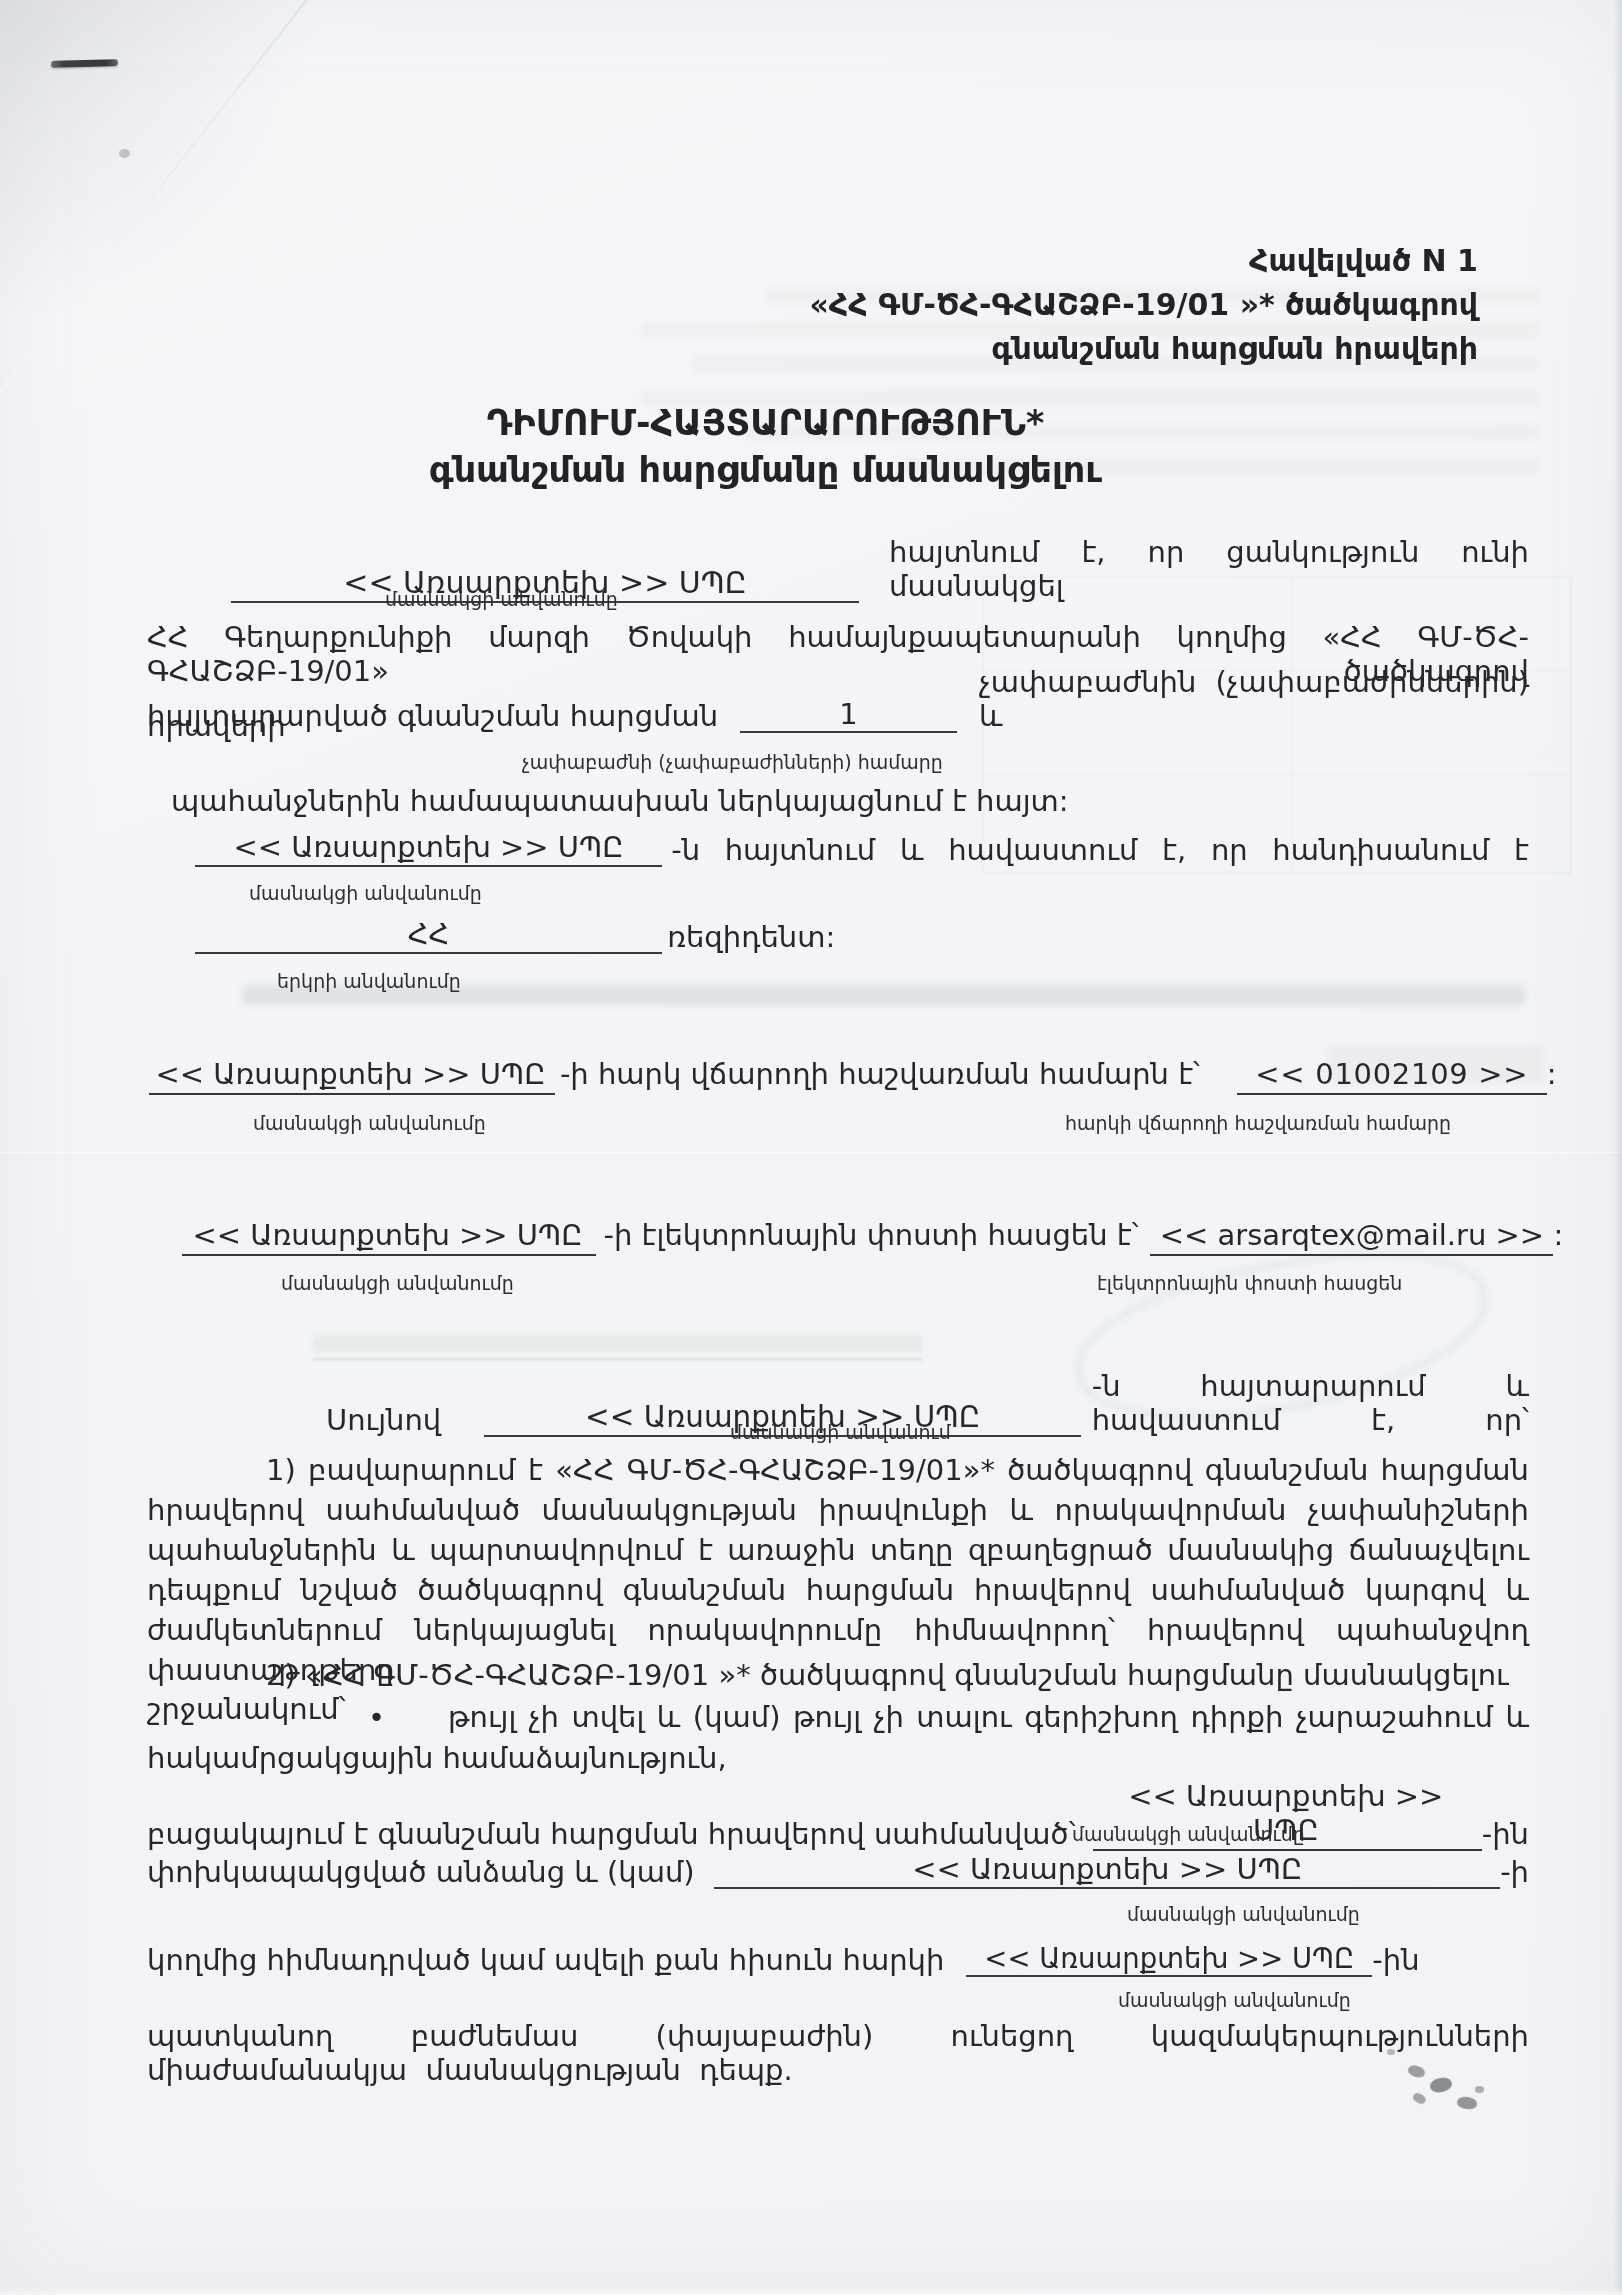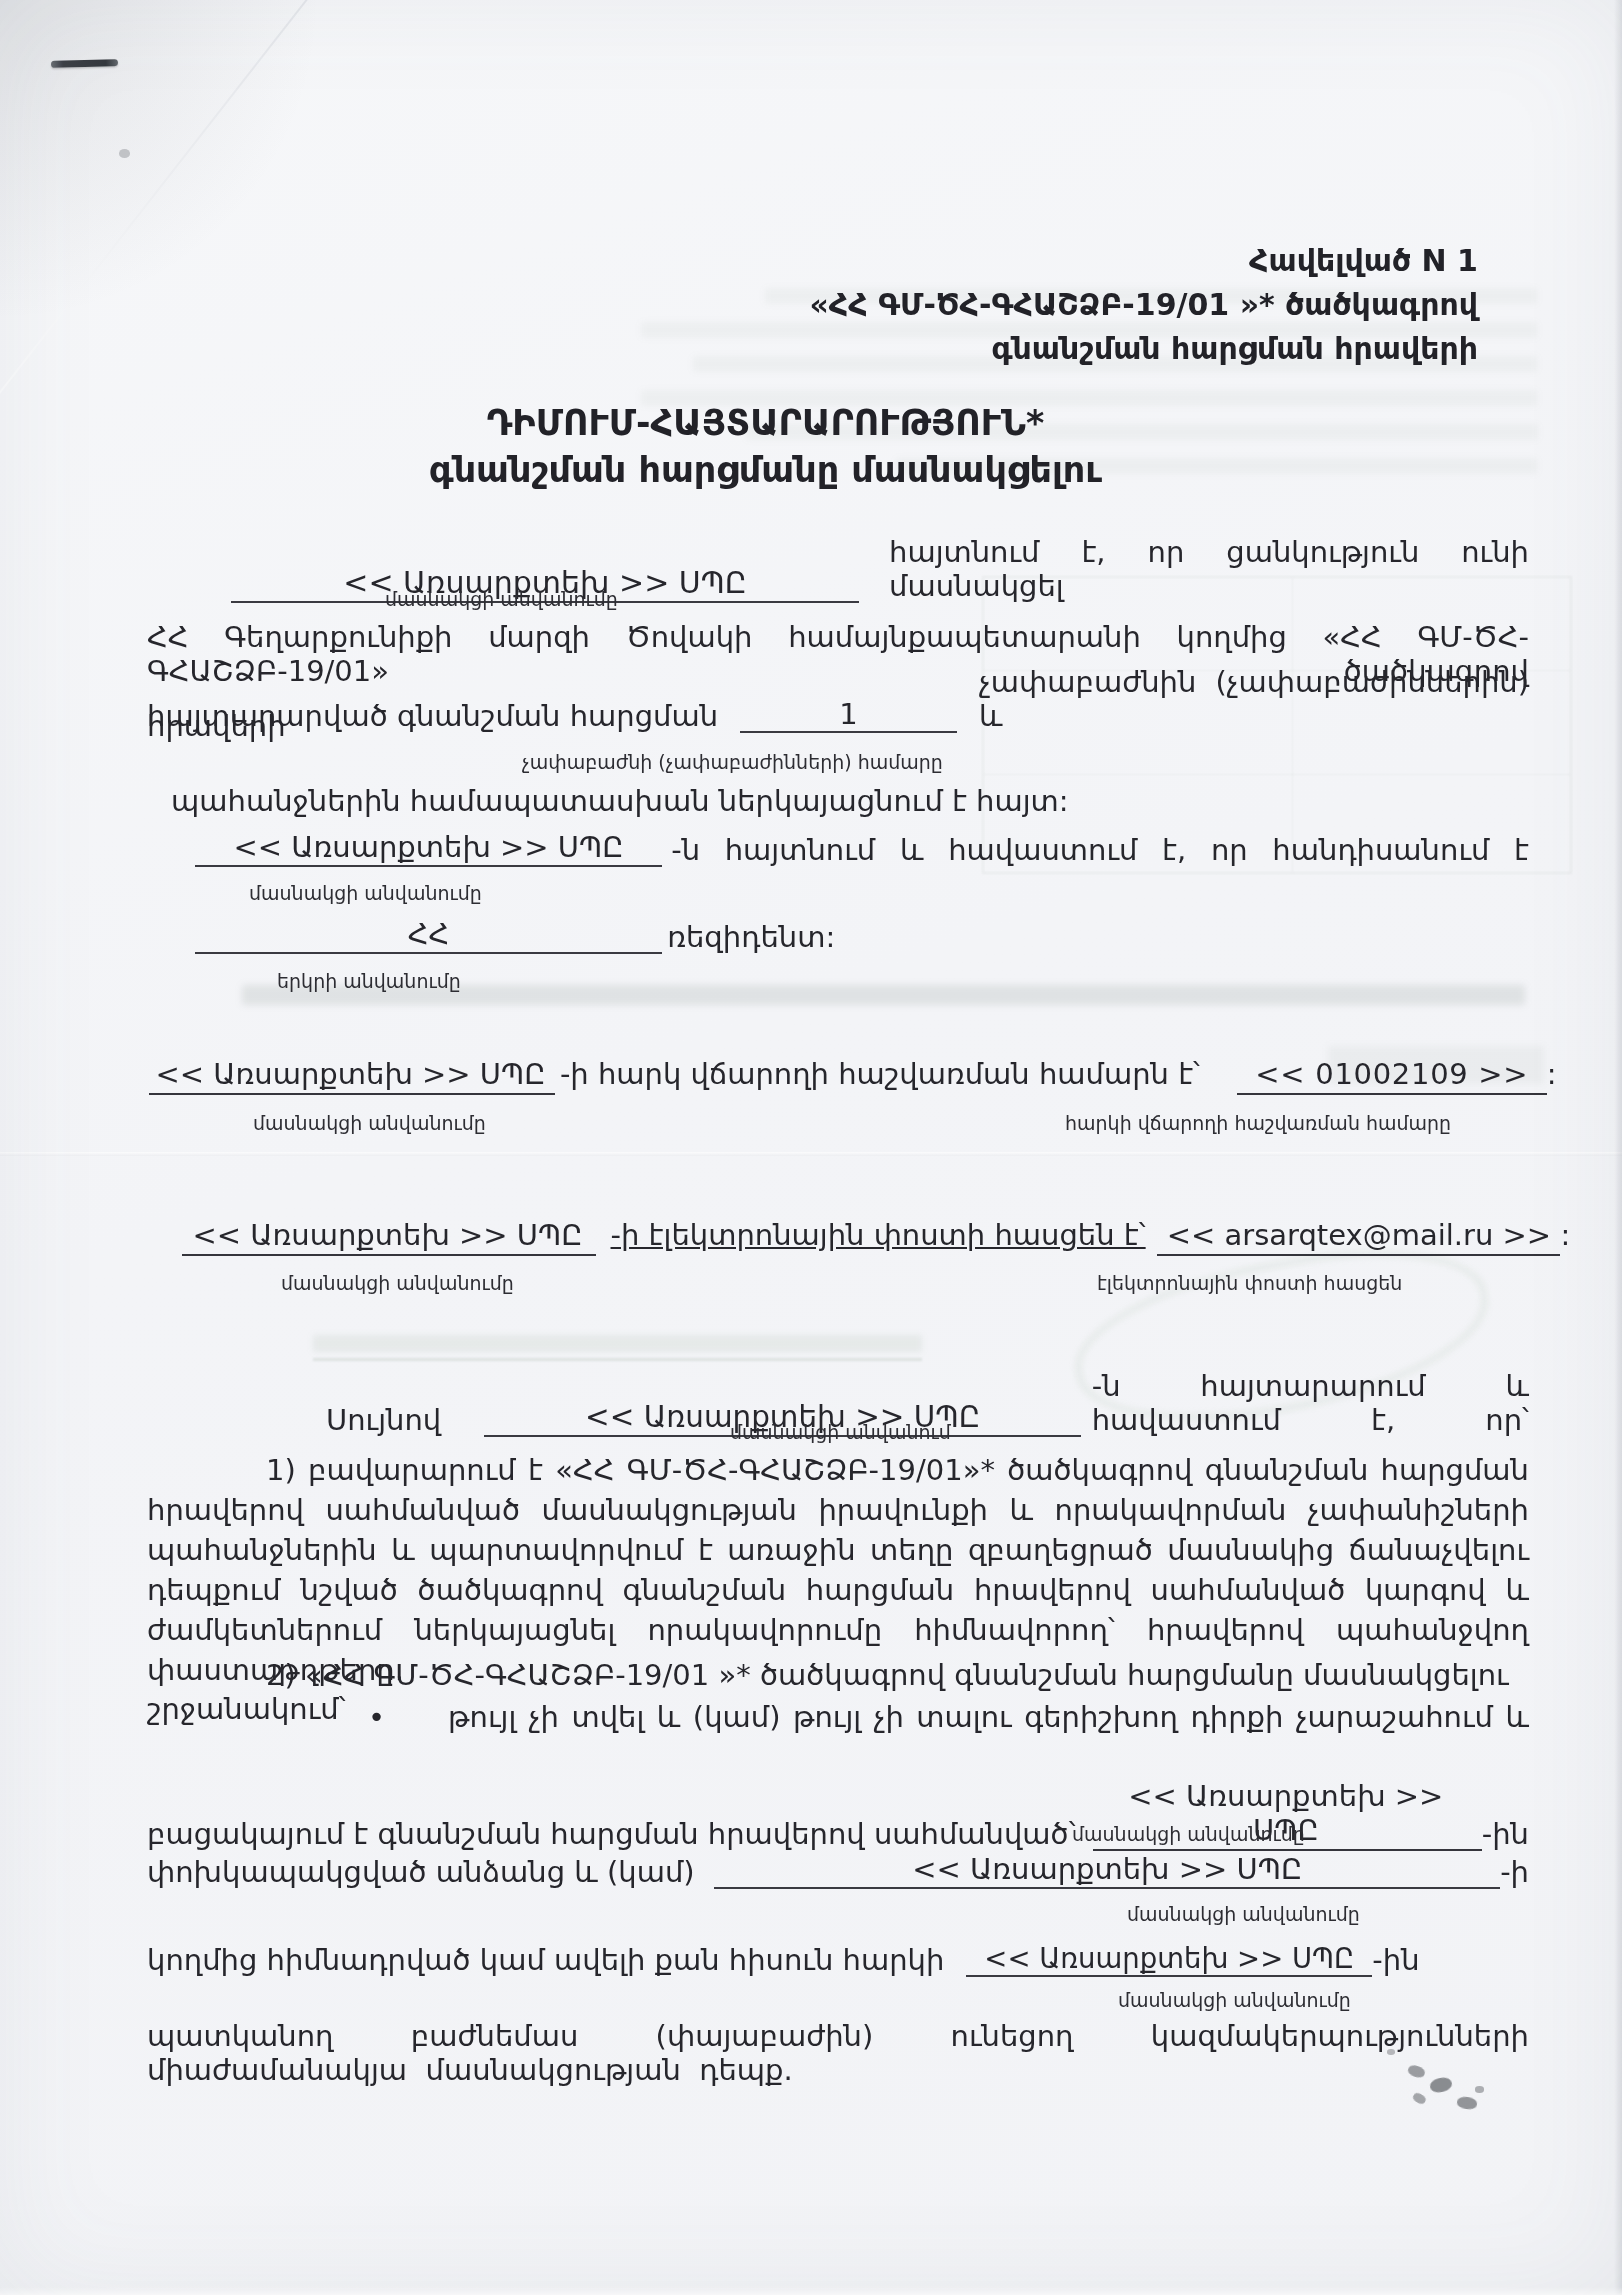--- a/index.html
+++ b/index.html
@@ -142,40 +142,41 @@
   </div>
   <div class="cap" style="left:277px;top:970px;">երկրի անվանումը</div>
 
   <div class="line nowrap" style="left:149px;top:1057px;">
     <span class="uval">&lt;&lt; Առսարքտեխ &gt;&gt; ՍՊԸ</span><span style="margin-left:5.2px;">-ի հարկ վճարողի հաշվառման համարն է՝</span><span class="uval" style="margin-left:37px;padding:0 18.3px 2px 18.3px;letter-spacing:0.7px;">&lt;&lt; 01002109 &gt;&gt;</span><span>:</span>
   </div>
   <div class="cap" style="left:253px;top:1112px;">մասնակցի անվանումը</div>
   <div class="cap" style="left:1065px;top:1112px;">հարկի վճարողի հաշվառման համարը</div>
 
   <div class="line nowrap" style="left:182px;top:1218px;">
-    <span class="uval" style="padding:0 13px 2px 10.5px;">&lt;&lt; Առսարքտեխ &gt;&gt; ՍՊԸ</span><span style="margin-left:15px;text-decoration:underline;">-ի էլեկտրոնային փոստի հասցեն է՝</span><span class="uval" style="margin-left:11.8px;padding:0 9.2px 2px 9.2px;">&lt;&lt; arsarqtex@mail.ru &gt;&gt;</span><span>:</span>
+    <span class="uval" style="padding:0 13px 2px 10.5px;">&lt;&lt; Առսարքտեխ &gt;&gt; ՍՊԸ</span><span style="margin-left:8px;">-ի էլեկտրոնային փոստի հասցեն է՝</span><span class="uval" style="margin-left:11.8px;padding:0 9.2px 2px 9.2px;">&lt;&lt; arsarqtex@mail.ru &gt;&gt;</span><span>:</span>
   </div>
   <div class="cap" style="left:281px;top:1272px;">մասնակցի անվանումը</div>
   <div class="cap" style="left:1097px;top:1272px;">էլեկտրոնային փոստի հասցեն</div>
 
   <div class="line flexline" style="left:326px;top:1369px;width:1203px;">
     <span>Սույնով</span>
     <span class="blank" style="width:597px;margin-left:43px;font-size:29.4px;padding-bottom:1.3px;">&lt;&lt; Առսարքտեխ &gt;&gt; ՍՊԸ</span>
     <span class="fill-just" style="padding-left:10.5px;">-ն հայտարարում և հավաստում է, որ՝</span>
   </div>
   <div class="cap" style="left:730px;top:1421px;">մասնակցի անվանում</div>
 
   <div class="line just" style="left:147px;top:1450px;width:1382px;text-indent:119px;line-height:40px;">1) բավարարում է «ՀՀ ԳՄ-ԾՀ-ԳՀԱՇՁԲ-19/01»* ծածկագրով գնանշման հարցման հրավերով սահմանված մասնակցության իրավունքի և որակավորման չափանիշների պահանջներին և պարտավորվում է առաջին տեղը զբաղեցրած մասնակից ճանաչվելու դեպքում նշված ծածկագրով գնանշման հարցման հրավերով սահմանված կարգով և ժամկետներում ներկայացնել որակավորումը հիմնավորող՝ հրավերով պահանջվող փաստաթղթերը.</div>
 
   <div class="line" style="left:147px;top:1658px;width:1382px;text-indent:119px;">2) «ՀՀ ԳՄ-ԾՀ-ԳՀԱՇՁԲ-19/01 »* ծածկագրով գնանշման հարցմանը մասնակցելու շրջանակում՝</div>
 
   <div class="line flexline" style="left:147px;top:1700px;width:1382px;">
     <span style="margin-left:221px;">•</span>
     <span class="fill-just" style="margin-left:63px;">թույլ չի տվել և (կամ) թույլ չի տալու գերիշխող դիրքի չարաշահում և</span>
   </div>
+  <div class="line" style="left:147px;top:1741px;">հակամրցակցային համաձայնություն,</div>
 
   <div class="line flexline" style="left:147px;top:1779px;width:1382px;">
     <span>բացակայում է գնանշման հարցման հրավերով սահմանված՝</span>
     <span class="uval" style="flex:1;text-align:center;margin-left:17px;padding-bottom:2px;">&lt;&lt; Առսարքտեխ &gt;&gt; ՍՊԸ</span>
     <span>-ին</span>
   </div>
   <div class="cap" style="left:1072px;top:1823px;">մասնակցի անվանումը</div>
 
   <div class="line flexline" style="left:147px;top:1852px;width:1382px;">
     <span>փոխկապակցված անձանց և (կամ)</span>

